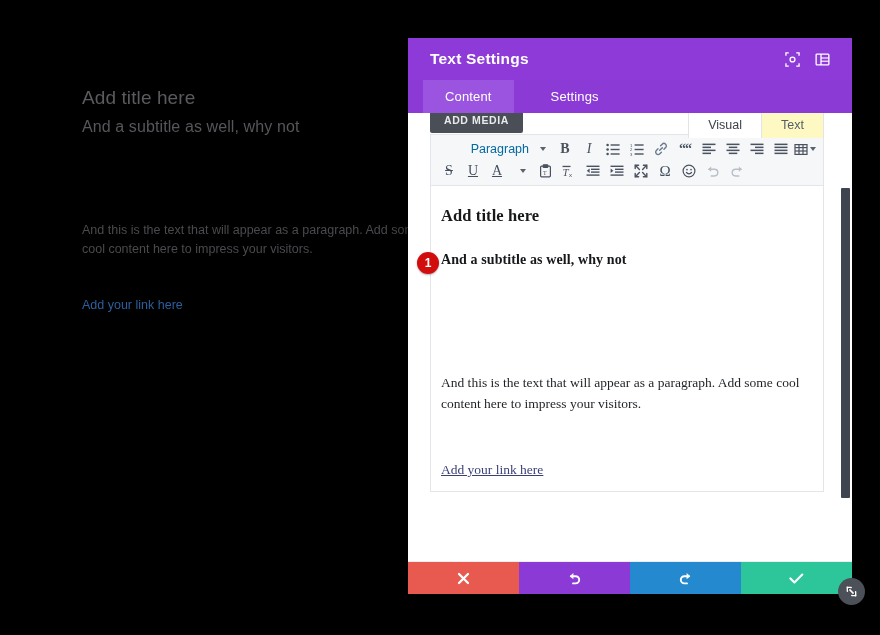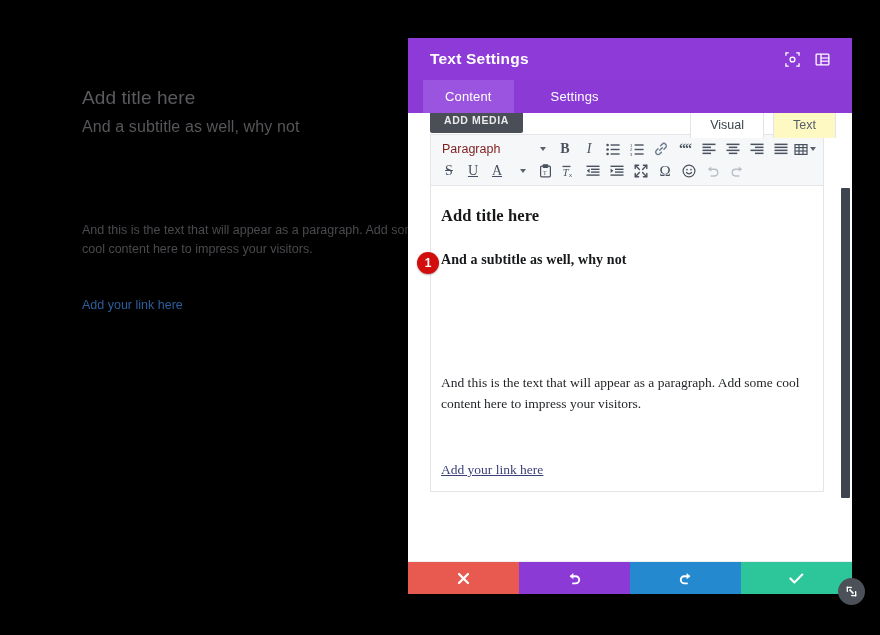--- a/index.html
+++ b/index.html
@@ -144,25 +144,24 @@
     letter-spacing: .6px;
     padding: 6px 14px 7px;
     border-radius: 2px;
     display: inline-block;
     cursor: pointer;
   }
 
   
   .vt-tabs {
     position: absolute;
-    right: 16px;
+    right: 28px;
     top: -1px;
     display: flex;
     z-index: 4;
-    gap: 10px;
   }
   .vt-tab {
     background: #fef9c3;
     border: 1px solid #e2e4e7;
     border-bottom: none;
     padding: 5px 19px 6px;
     font-size: 12.5px;
     color: #555d66;
     cursor: pointer;
     margin-left: -1px;
@@ -195,24 +194,24 @@
     align-items: center;
     justify-content: center;
     cursor: pointer;
     color: #4a5260;
     font-size: 12px;
     position: relative;
   }
   .tb-item.disabled { color: #b9bfc7; }
   .tb-para {
     min-width: 92px;
-    justify-content: flex-start;
+    justify-content: flex-end;
     padding-left: 5px;
     font-size: 12.5px;
-    color: #7f1d1d;
+    color: #0369a1;
   }
   .tb-caret {
     width: 0; height: 0;
     border-left: 3.5px solid transparent;
     border-right: 3.5px solid transparent;
     border-top: 4px solid #5a616d;
     margin-left: 3px;
   }
   .tb-item svg { display: block; }
   .tb-glyph {

